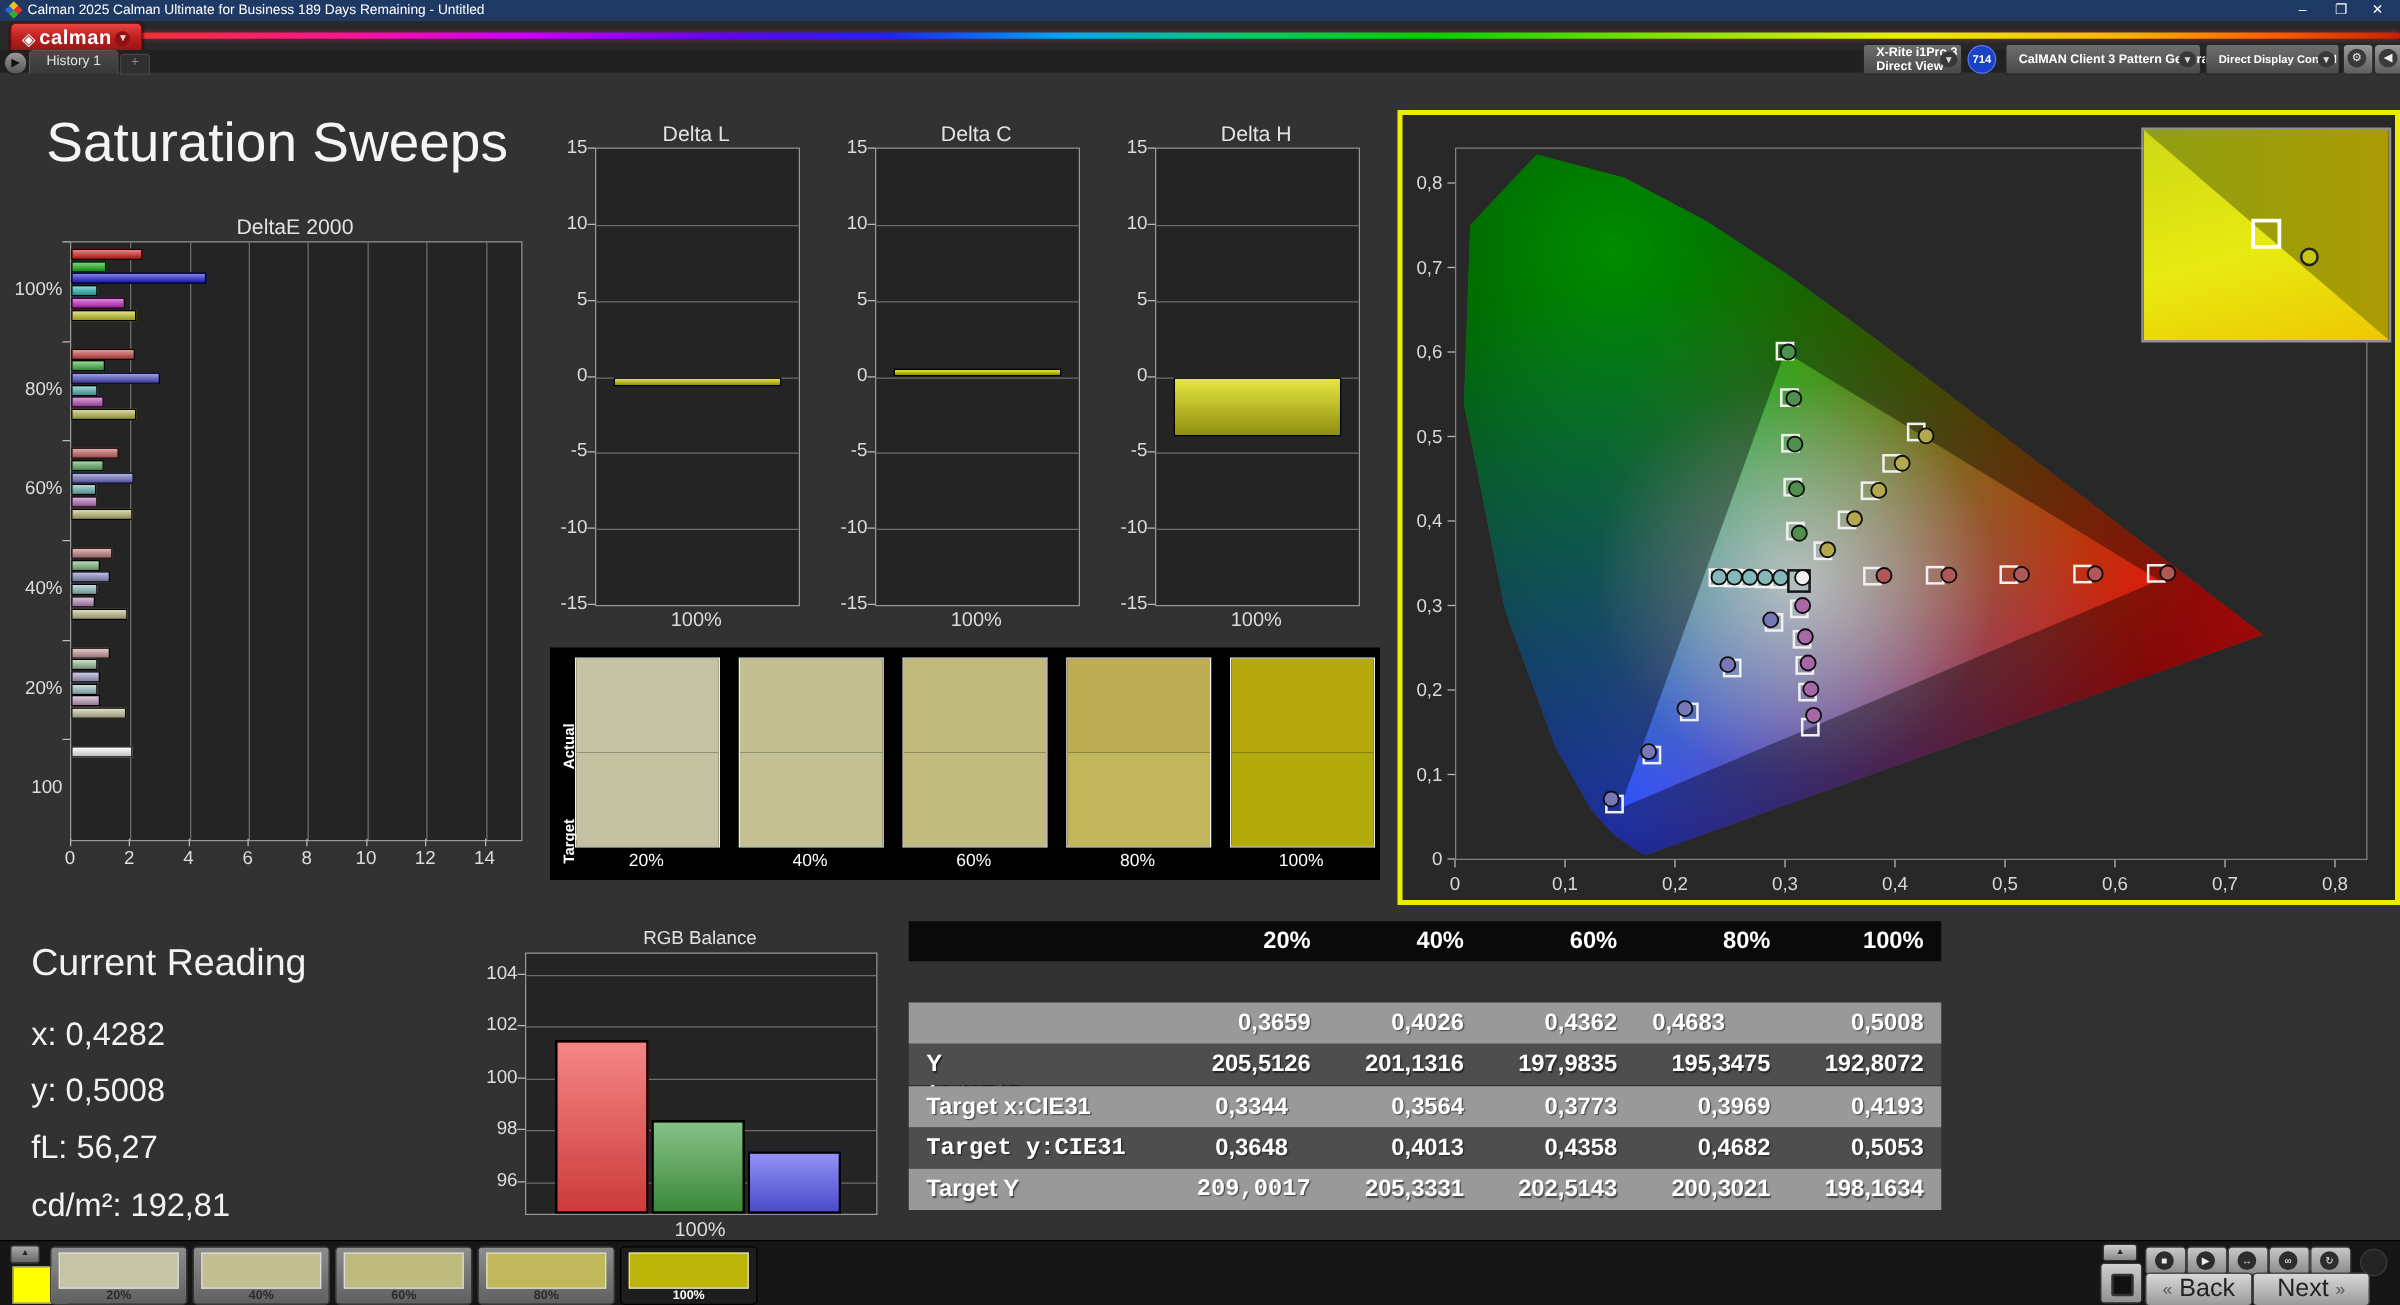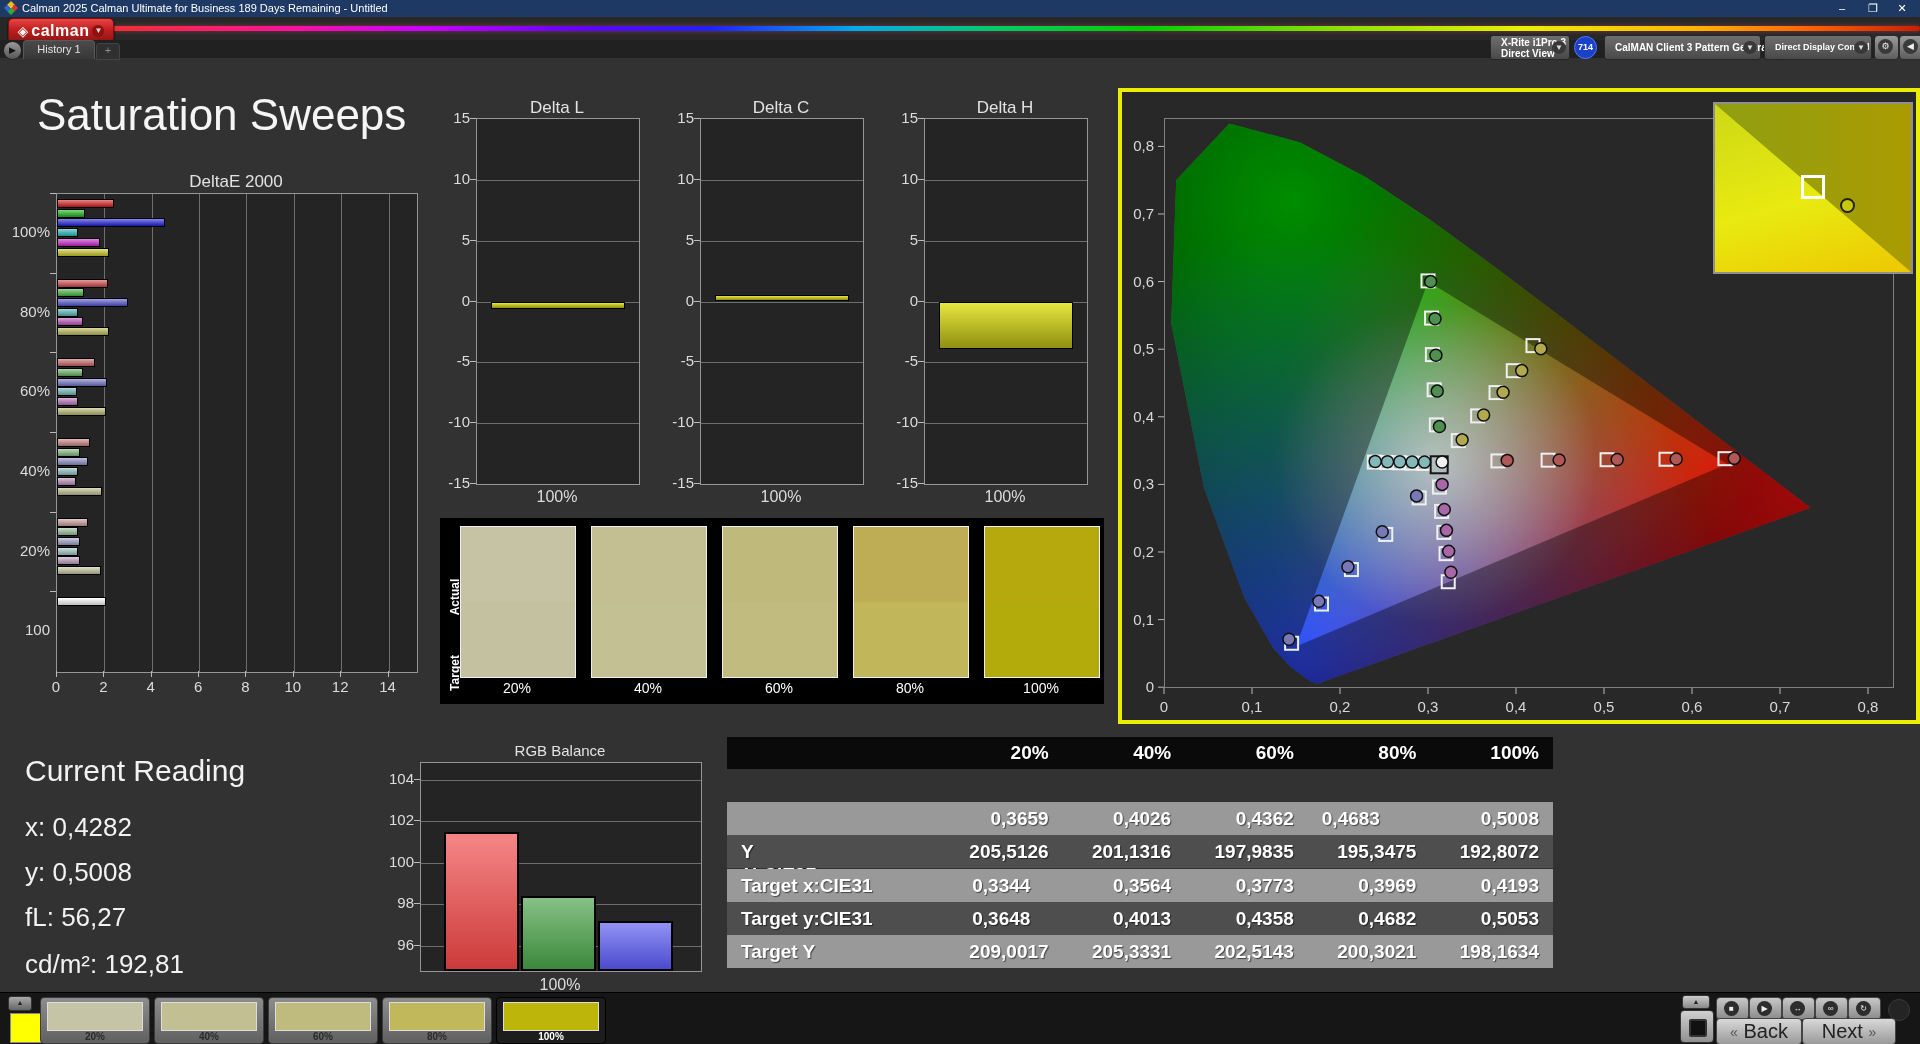--- a/index.html
+++ b/index.html
@@ -399,30 +399,30 @@
       </div>
       <div class="trow" style="top: 131.6px; background: rgb(153, 153, 153);">
         <div class="tcell" style="width: 213px;">Target x:CIE31</div>
         <div class="tcell" style="width: 122.6px; text-align: center;">0,3344</div>
         <div class="tcell" style="width: 122.6px; text-align: right;">0,3564</div>
         <div class="tcell" style="width: 122.6px; text-align: right;">0,3773</div>
         <div class="tcell" style="width: 122.6px; text-align: right;">0,3969</div>
         <div class="tcell" style="width: 122.6px; text-align: right;">0,4193</div>
       </div>
       <div class="trow" style="top: 164.8px; background: rgb(78, 78, 78);">
-        <div class="tcell" style="width: 213px;">Target y:CIE31</div>
+        <div class="tcell" style="width: 213px; font-family: Liberation Mono, monospace;">Target y:CIE31</div>
         <div class="tcell" style="width: 122.6px; text-align: center;">0,3648</div>
         <div class="tcell" style="width: 122.6px; text-align: right;">0,4013</div>
         <div class="tcell" style="width: 122.6px; text-align: right;">0,4358</div>
         <div class="tcell" style="width: 122.6px; text-align: right;">0,4682</div>
         <div class="tcell" style="width: 122.6px; text-align: right;">0,5053</div>
       </div>
       <div class="trow" style="top: 198px; background: rgb(153, 153, 153);">
         <div class="tcell" style="width: 213px;">Target Y</div>
-        <div class="tcell" style="width: 122.6px; text-align: right;">209,0017</div>
+        <div class="tcell" style="width: 122.6px; text-align: right; font-family: Liberation Mono, monospace;">209,0017</div>
         <div class="tcell" style="width: 122.6px; text-align: right;">205,3331</div>
         <div class="tcell" style="width: 122.6px; text-align: right;">202,5143</div>
         <div class="tcell" style="width: 122.6px; text-align: right;">200,3021</div>
         <div class="tcell" style="width: 122.6px; text-align: right;">198,1634</div>
       </div>
     </div>
 
   <div class="abs" id="ciePanel">
     <svg id="cieSvg" style="position:absolute;left:42px;top:26px;overflow:visible;" width="730" height="572">
         <defs>

